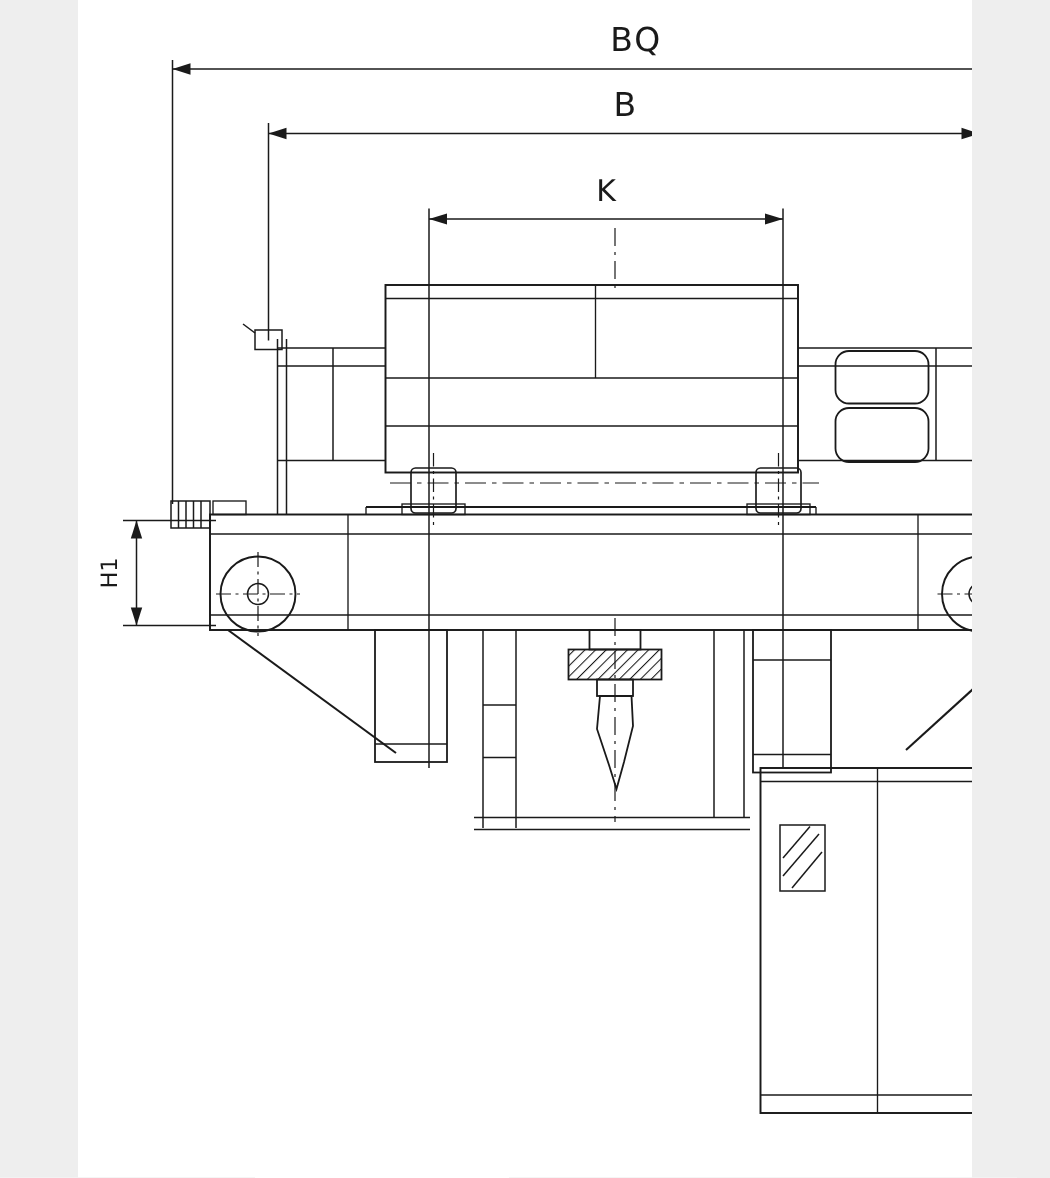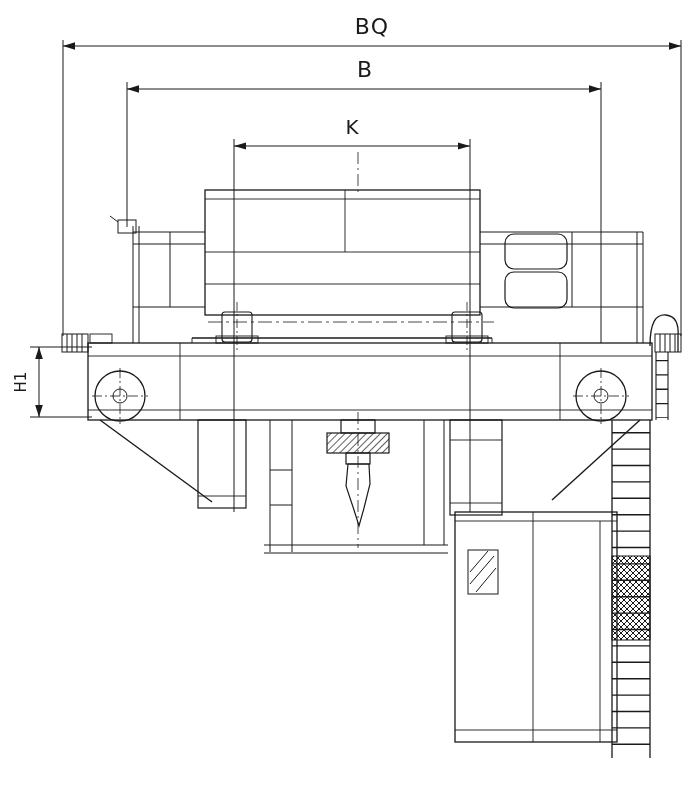--- a/index.html
+++ b/index.html
@@ -1,18 +1,18 @@
 <!DOCTYPE html>
 <html style="--ink: #1a1a1a; --paper: #ffffff;"><head>
 <meta charset="utf-8">
 <style>
   :root { --ink: #1a1a1a; --paper: #ffffff; }
   html, body { margin: 0; padding: 0; background: #eeeeee; }
   .page {
-    width: 700px; height: 785px;
+    width: 596px; height: 785px;
     background: var(--paper, #fff);
     position: relative; overflow: hidden;
     margin: 0 auto;
   }
   svg { display: block; color: var(--ink, #1a1a1a); }
   text {
     fill: currentColor; stroke: none;
     font-family: "DejaVu Sans", "Liberation Sans", sans-serif;
   }
   .dim-label { font-size: 22px; font-weight: 500; letter-spacing: 1px; }

